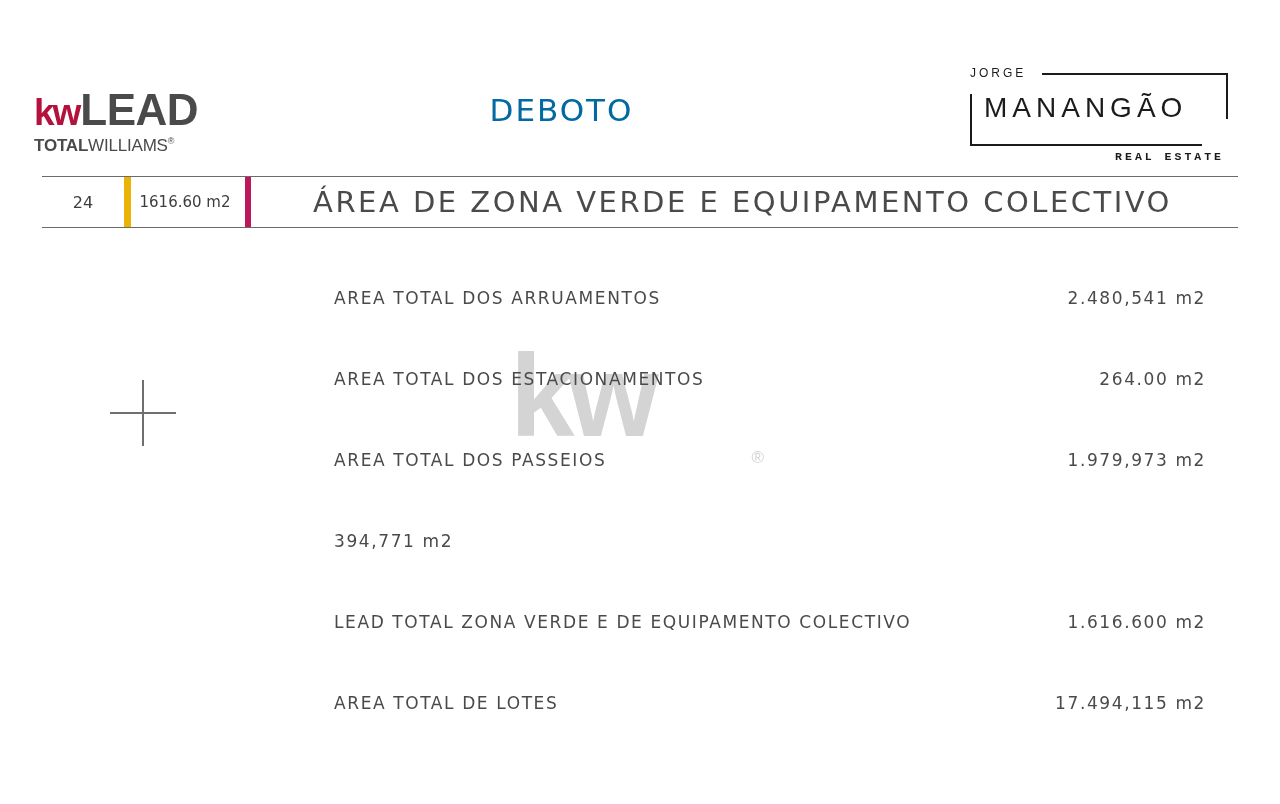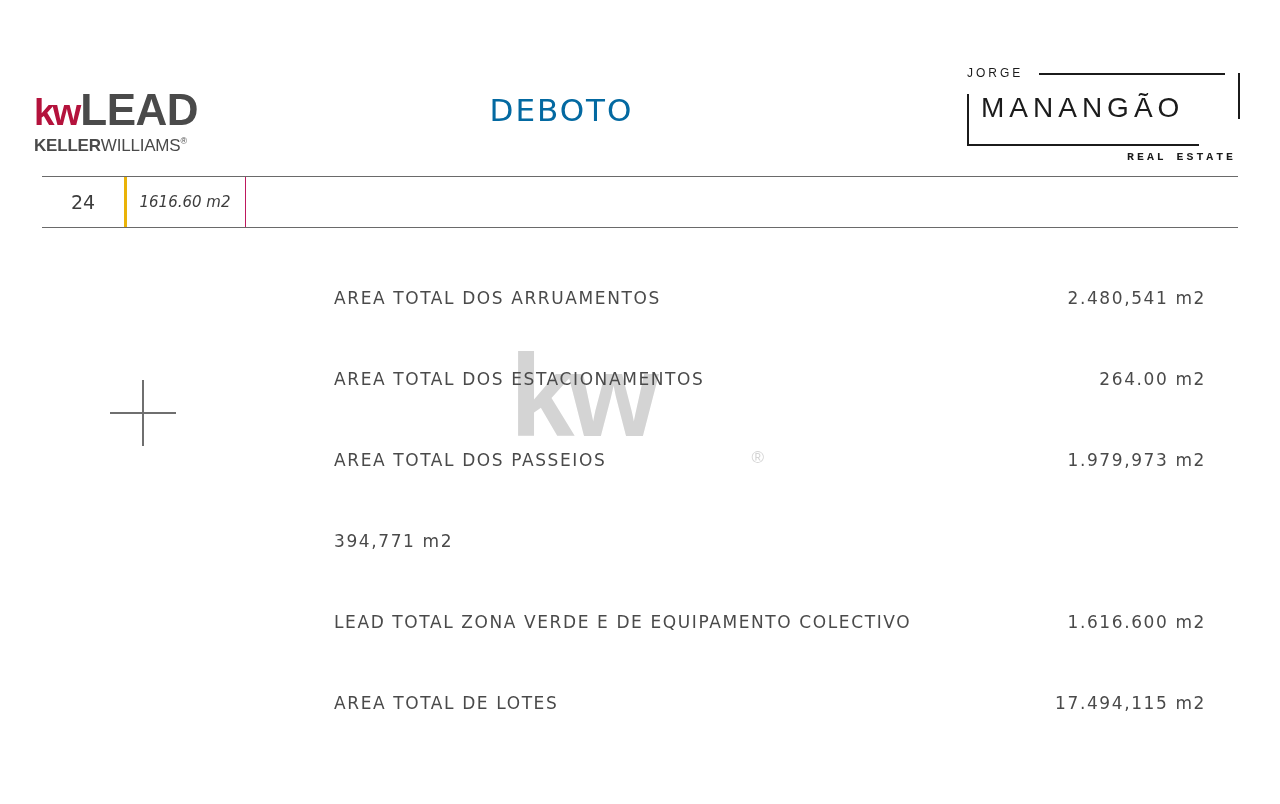--- a/index.html
+++ b/index.html
@@ -73,25 +73,24 @@
     font-family: "DejaVu Sans", sans-serif;
     font-size: 31px;
     font-weight: 400;
     letter-spacing: 2px;
     color: #0369a1;
   }
 
   
   .jm-logo {
     position: absolute;
-    right: 40px;
+    right: 52px;
     top: 66px;
     width: 258px;
     height: 92px;
-    padding-left: 15px;
   }
   .jm-jorge {
     position: absolute;
     left: 0; top: 0;
     font-family: "Liberation Sans", sans-serif;
     font-size: 12px;
     letter-spacing: 3px;
     color: #1b1b1b;
   }
   .jm-rule-top {
@@ -164,29 +163,28 @@
     height: 50px;
     display: flex;
     align-items: center;
     justify-content: center;
     font-family: "DejaVu Sans", sans-serif;
     color: #3d3d3d;
   }
   .cell-num {
     left: 0;
     width: 82px;
-    border-right: 3px solid #eab308;
-    font-size: 19px;
+    border-right: 7px solid #eab308;
+    font-size: 16px;
   }
   .cell-area {
     left: 83px;
     width: 120px;
-    border-right: 1px solid #be185d;
+    border-right: 6px solid #be185d;
     font-size: 15px;
-    font-style: italic;
   }
   .cell-label {
     left: 205px;
     width: 991px;
     justify-content: center;
     font-size: 29px;
     letter-spacing: 2.5px;
     color: #4a4a4a;
     white-space: nowrap;
   }
@@ -265,41 +263,42 @@
 <body>
 
 <div class="header">
 
   <div class="kw-logo">
     <div class="kw-logo-top">
       <span class="kw-mark">kw</span>
       <span class="kw-lead">LEAD</span>
     </div>
     <div class="kw-logo-bottom">
-      <span class="kw-keller">KELLER</span><span class="kw-williams">WILLIAMS</span><span class="kw-reg">®</span>
+      <span class="kw-keller">TOTAL</span><span class="kw-williams">WILLIAMS</span><span class="kw-reg">®</span>
     </div>
   </div>
 
   <div class="doc-title">DEBOTO</div>
 
   <div class="jm-logo">
     <div class="jm-jorge">JORGE</div>
     <div class="jm-rule-top"></div>
     <div class="jm-rule-right"></div>
     <div class="jm-rule-left"></div>
     <div class="jm-rule-bottom"></div>
     <div class="jm-name">MANANGÃO</div>
     <div class="jm-sub">REAL ESTATE</div>
   </div>
 
 </div>
 
 <div class="title-bar">
   <div class="cell cell-num">24</div>
   <div class="cell cell-area">1616.60 m2</div>
+  <div class="cell cell-label">ÁREA DE ZONA VERDE E EQUIPAMENTO COLECTIVO</div>
 </div>
 
 <div class="crosshair">
   <div class="h"></div>
   <div class="v"></div>
 </div>
 
 <div class="watermark">
   <div class="wm-text">kw</div>
   <div class="wm-reg">®</div>

